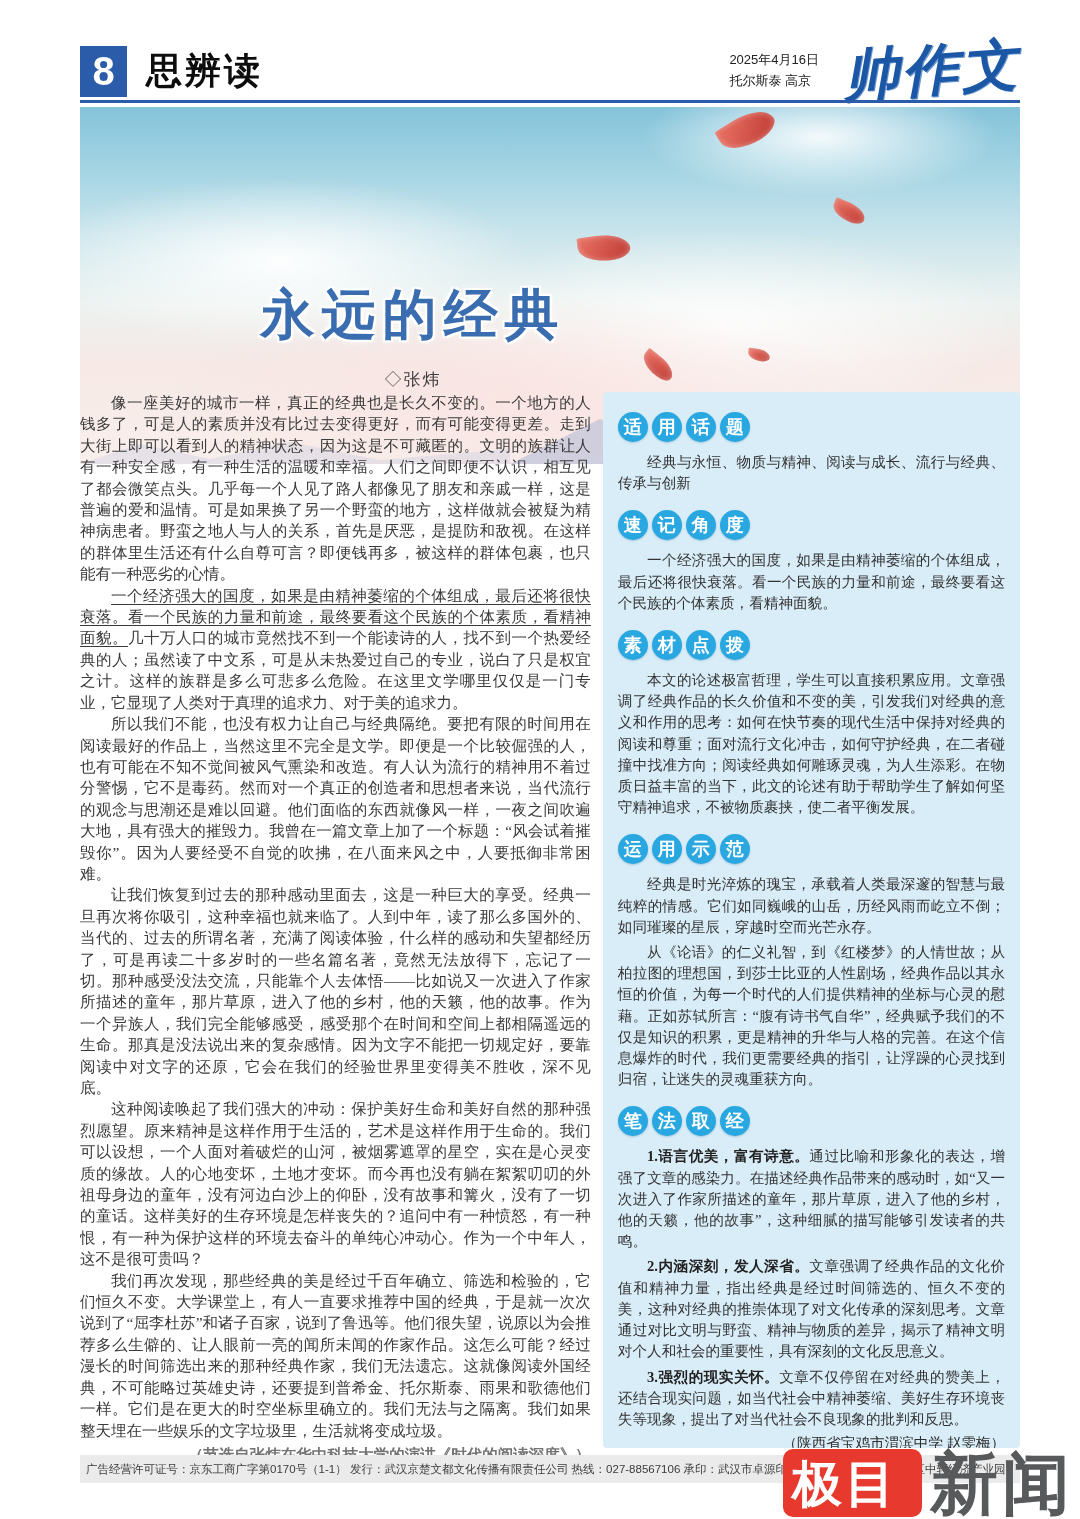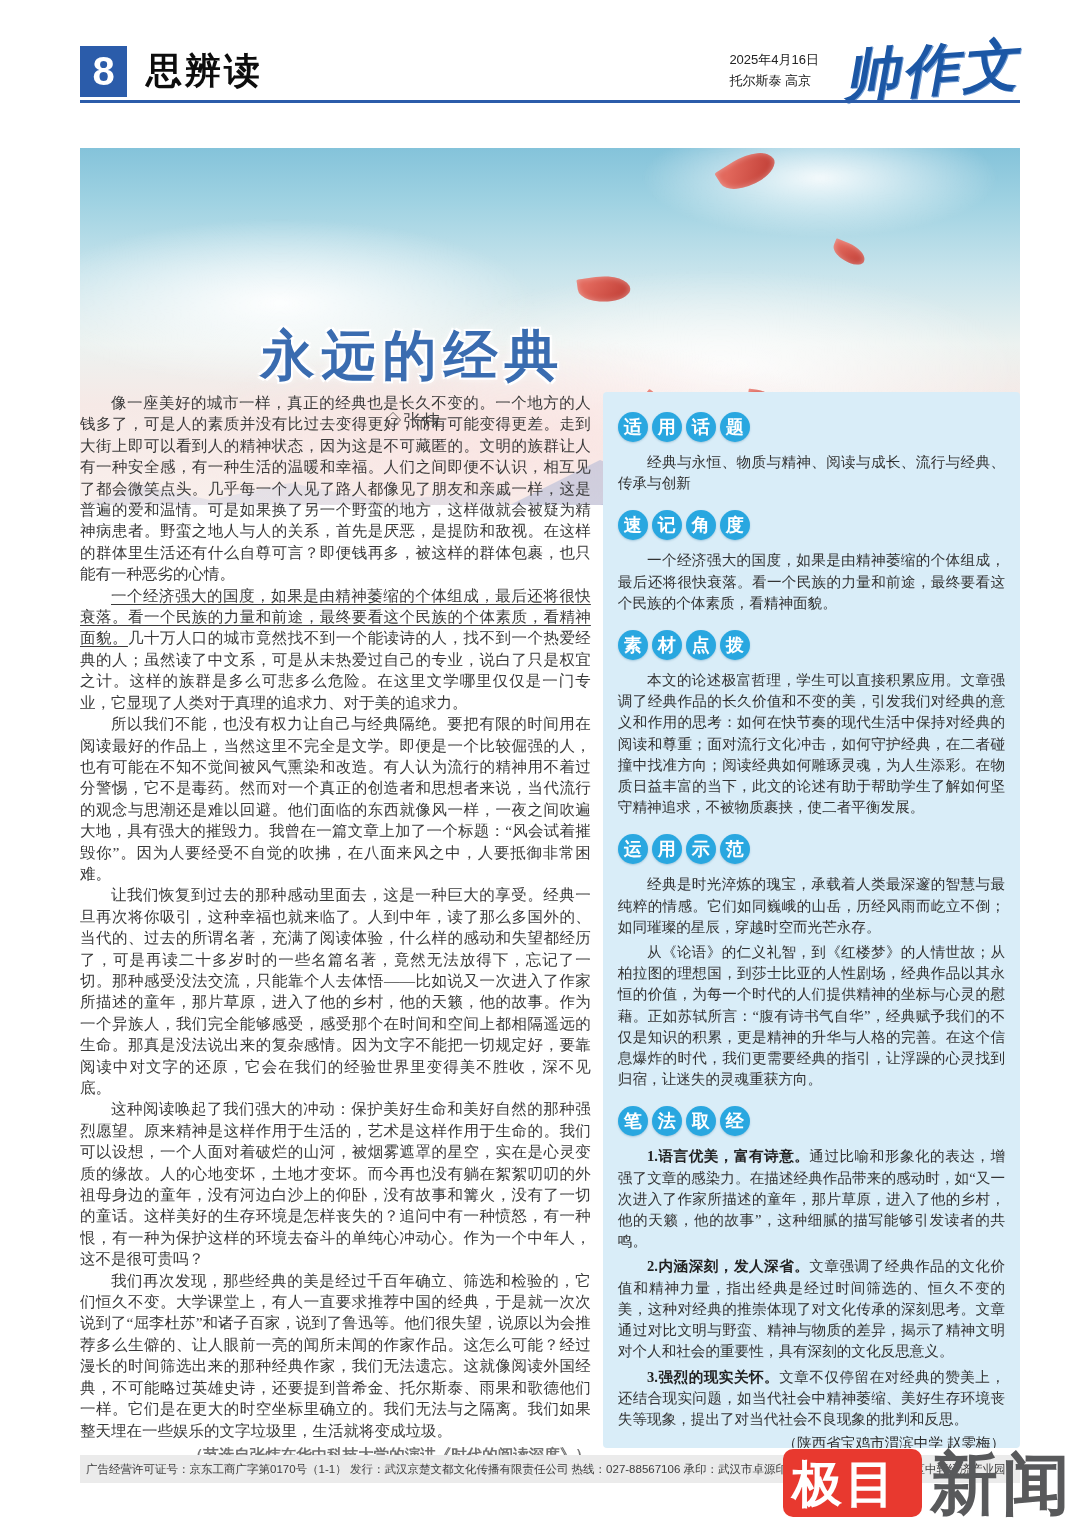--- a/index.html
+++ b/index.html
@@ -12,21 +12,21 @@
   .pagenum{width:47px;height:51px;background:#2b5caa;color:#fff;display:flex;align-items:center;
            justify-content:center;font:bold 40px "Liberation Sans",sans-serif;}
   .secname{margin-left:19px;font:900 36px "Liberation Sans",sans-serif;color:#0d0d0d;letter-spacing:3px;}
   .hdr-right{display:flex;align-items:center;gap:24px;}
   .dateblock{font:13px/1.6 "Liberation Sans",sans-serif;color:#222;text-align:left;}
   .masthead{font:bold italic 56px "Liberation Serif",serif;color:#1c57a5;transform:rotate(-4deg);
             letter-spacing:3px;text-shadow:1px 1px 0 #6f9ad1;}
   .rule{position:absolute;left:80px;top:100px;width:940px;height:3px;background:#2b5caa;}
   
   .hero{position:absolute;left:80px;top:107px;width:940px;height:357px;overflow:hidden;
-        background:linear-gradient(180deg,#84c3da 0%,#9fd2e2 15%,#c8e4ec 35%,#ecf2f0 55%,#f6e9e6 72%,#f9efec 100%);margin-top:41px;}
+        background:linear-gradient(180deg,#84c3da 0%,#9fd2e2 15%,#c8e4ec 35%,#ecf2f0 55%,#f6e9e6 72%,#f9efec 100%);}
   .cloud{position:absolute;border-radius:50%;filter:blur(2px);}
   .c1{left:-60px;top:70px;width:520px;height:170px;background:radial-gradient(ellipse at center,rgba(255,255,255,.95) 0%,rgba(255,255,255,0) 70%);}
   .c2{left:330px;top:120px;width:620px;height:200px;background:radial-gradient(ellipse at center,rgba(255,255,255,.85) 0%,rgba(255,255,255,0) 70%);}
   .c3{left:560px;top:-30px;width:360px;height:120px;background:radial-gradient(ellipse at center,rgba(255,255,255,.9) 0%,rgba(255,255,255,0) 70%);}
   .c4{left:90px;top:190px;width:700px;height:200px;background:radial-gradient(ellipse at center,rgba(250,228,226,.9) 0%,rgba(250,228,226,0) 70%);}
   .mountains{position:absolute;left:0;bottom:0;width:940px;height:100px;}
   .petal{position:absolute;background:linear-gradient(135deg,#e2685c 20%,#c6453c 80%);
          border-radius:5% 75% 45% 75%;box-shadow:inset 0 0 6px rgba(255,255,255,.4);}
   .p1{left:638px;top:8px;width:58px;height:30px;transform:rotate(-32deg);}
   .p2{left:752px;top:96px;width:34px;height:18px;transform:rotate(22deg);}

